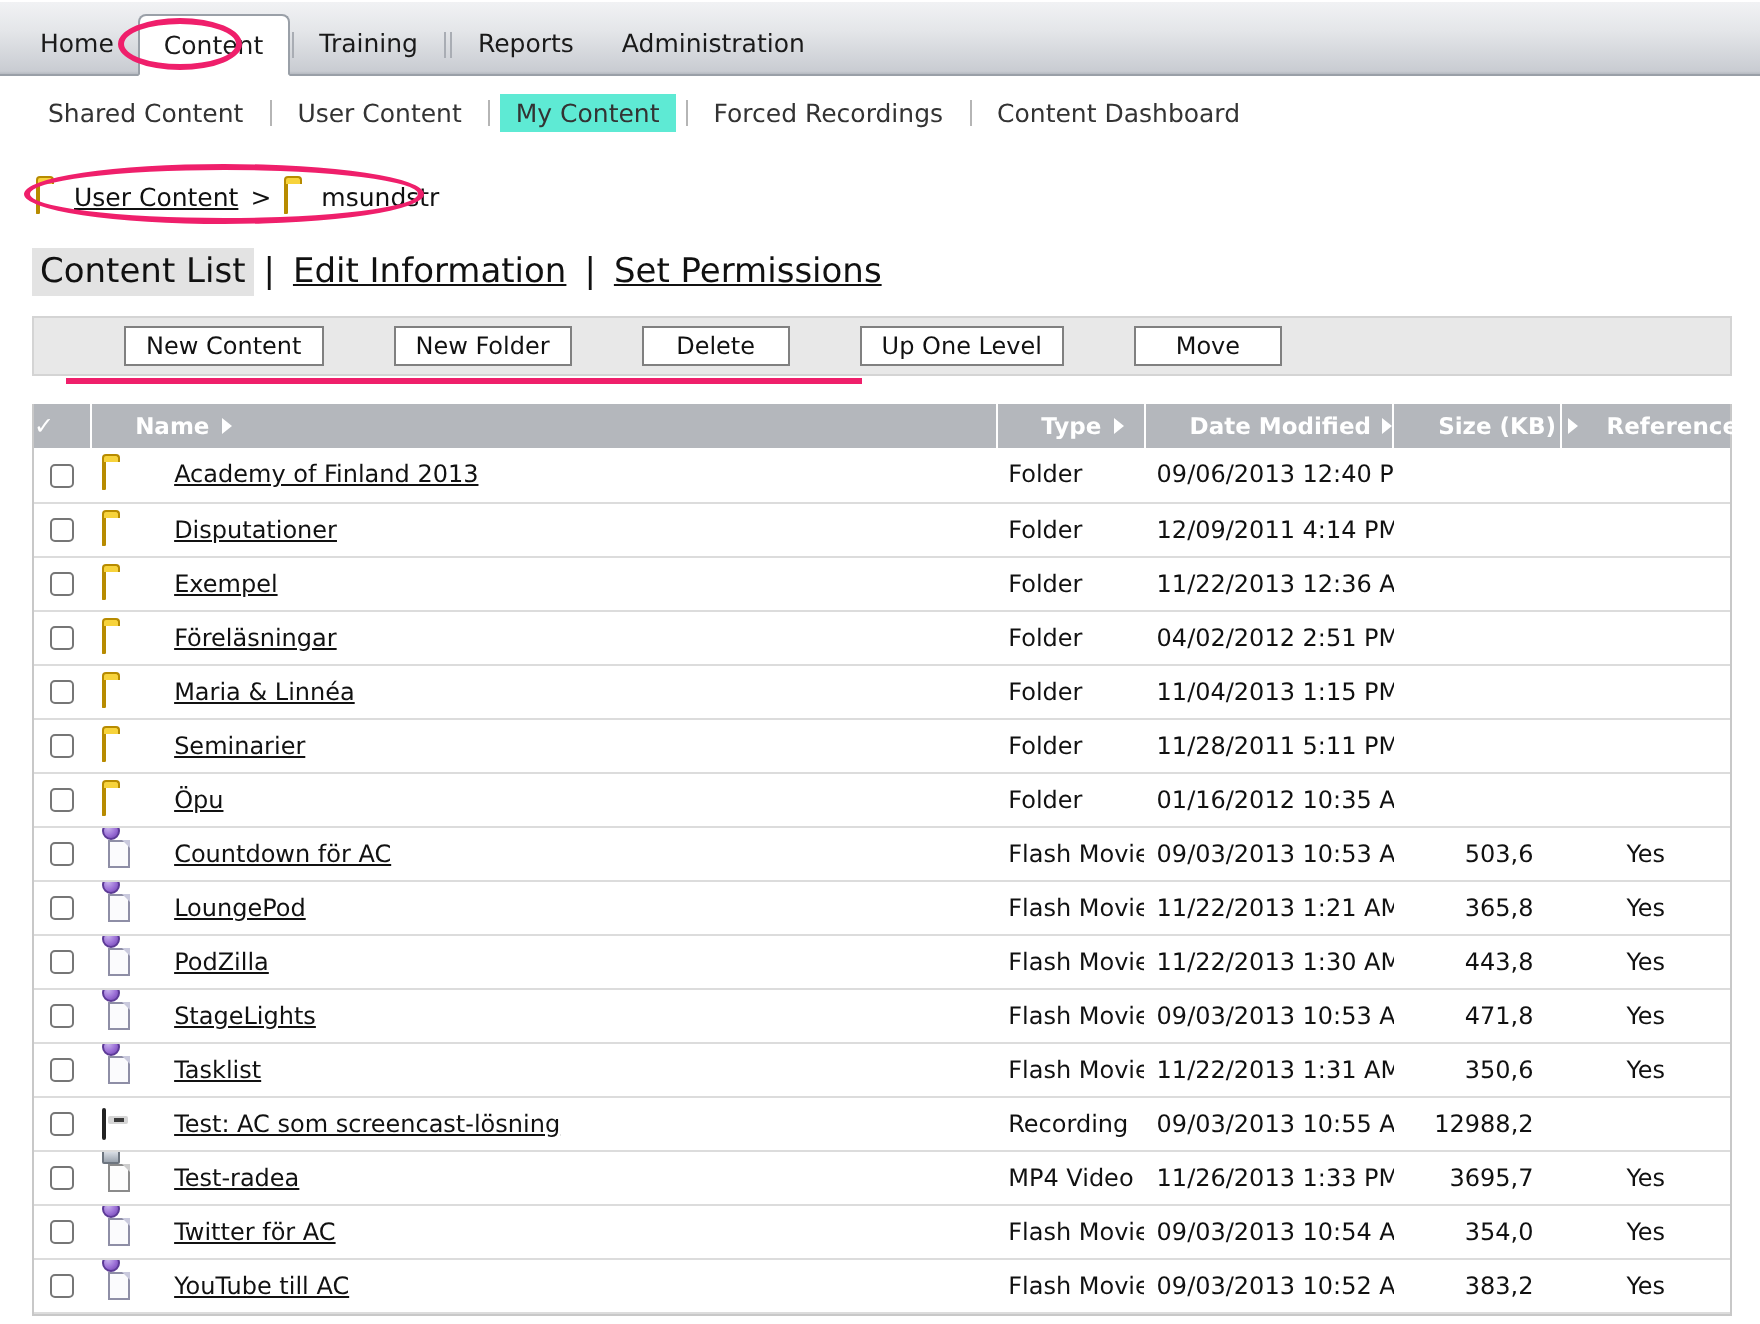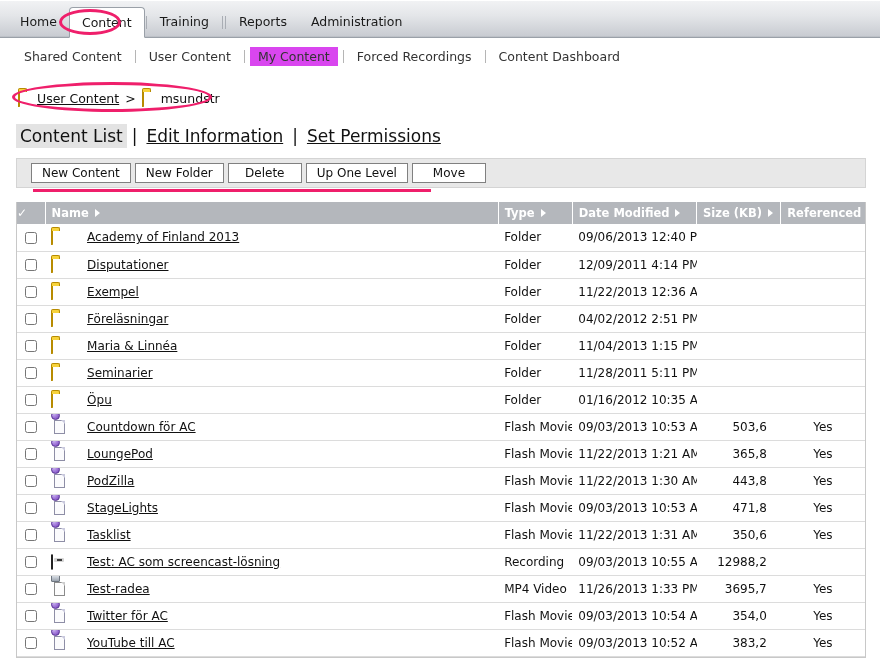--- a/index.html
+++ b/index.html
@@ -62,21 +62,21 @@
     margin-top: 4px;
     font-size: 12.5px;
     color: #333333;
   }
   .subnav-item {
     padding: 2px 8px;
     white-space: nowrap;
     cursor: default;
   }
   .subnav-item.selected {
-    background: #d946ef;
+    background: #5eead4;
   }
   .subnav-sep {
     width: 1px;
     height: 13px;
     background: #b5b5b5;
     margin: 0 5px;
   }
 
   
   .breadcrumb-zone {
@@ -152,20 +152,21 @@
     font-family: "DejaVu Sans", "Liberation Sans", sans-serif;
     color: #111111;
     height: 20px;
     line-height: 18px;
     padding: 0 10px;
     margin-right: 4px;
     min-width: 74px;
     text-align: center;
     cursor: pointer;
     white-space: nowrap;
+    margin-left: 31px;
   }
   .anno-underline {
     position: absolute;
     left: 16px;
     bottom: -5px;
     width: 398px;
     height: 3px;
     background: #ef1f6b;
     pointer-events: none;
   }
@@ -183,21 +184,21 @@
     color: #111111;
     table-layout: fixed;
   }
   table.filelist thead th {
     background: #b4b7bc;
     color: #ffffff;
     font-size: 11.5px;
     font-weight: bold;
     text-align: left;
     height: 22px;
-    padding: 0 6px;
+    padding: 0 22px;
     border-right: 1px solid #ffffff;
     white-space: nowrap;
     vertical-align: middle;
   }
   table.filelist thead th:last-child { border-right: none; }
   .th-inner { display: flex; align-items: center; gap: 6px; }
   .sort-arrow {
     display: inline-block;
     width: 0; height: 0;
     border-left: 5px solid #ffffff;

